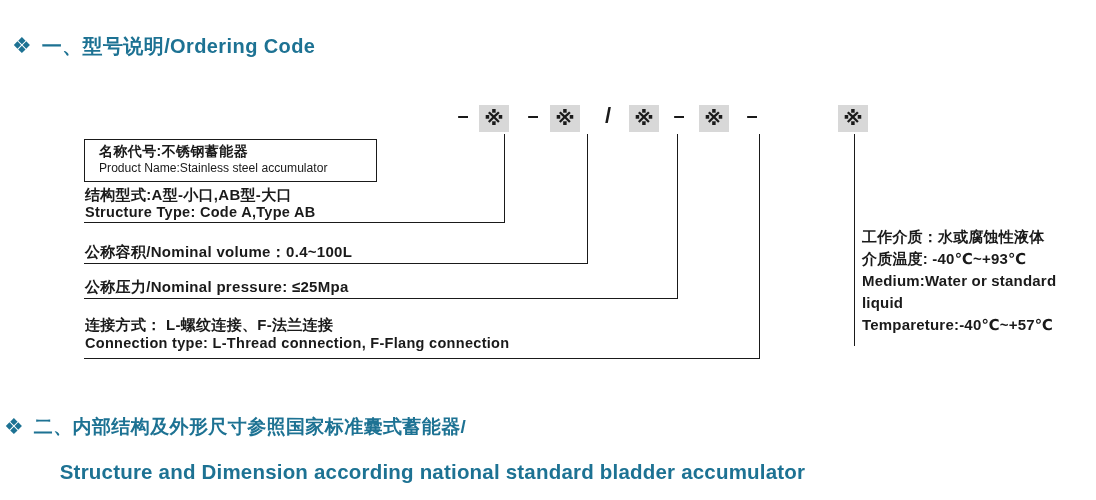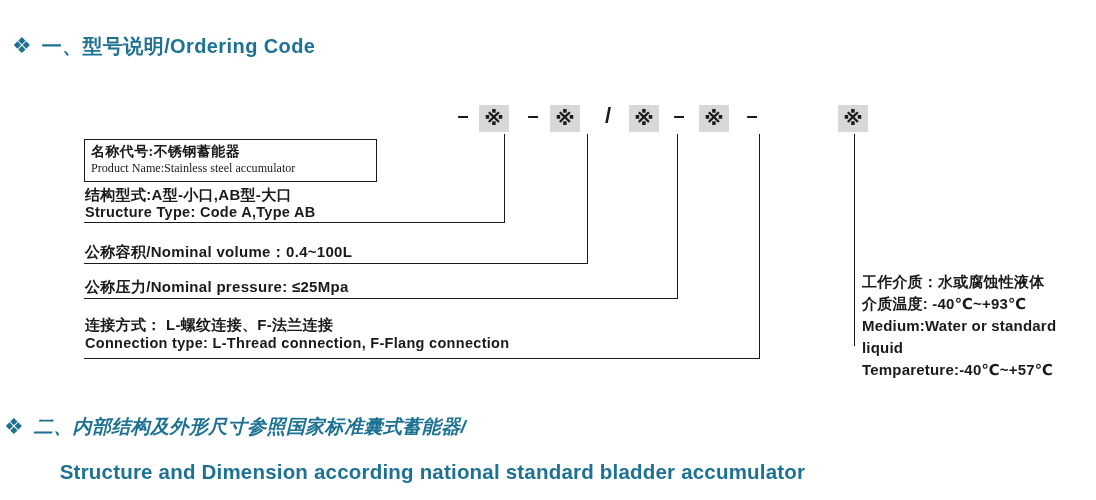--- a/index.html
+++ b/index.html
@@ -11,46 +11,46 @@
   }
   .page { position:relative; width:1096px; height:500px; background:var(--background); overflow:hidden; }
 
   
   .sec-hdr { position:absolute; display:flex; gap:10px; align-items:flex-start; color:var(--accent); font-weight:bold; }
   .sec1 { left:12px; top:34px; }
   .sec1 .diamond { font-size:22px; line-height:24px; }
   .sec1 .sec-title { font-size:20px; letter-spacing:0.4px; line-height:24px; }
   .sec2 { left:4px; top:414px; }
   .sec2 .diamond { font-size:22px; line-height:25px; }
-  .sec2 .sec-title-zh { font-size:19px; line-height:25px; letter-spacing:0.4px;font-style:italic; }
+  .sec2 .sec-title-zh { font-size:19px; line-height:25px; letter-spacing:0.4px; }
   .sec2 .sec-title-en { font-size:20.5px; line-height:25px; margin-left:26px; margin-top:20px; letter-spacing:0.2px; }
 
   
   .code-prefix { position:absolute; left:323px; top:102px; font-size:28px; font-weight:bold; letter-spacing:7px; }
   .sep { position:absolute; top:104px; width:22px; text-align:center; font-size:20px; font-weight:bold; }
   .slash { font-size:22px; top:103px; }
   .ph { position:absolute; top:105px; width:30px; height:27px; background:var(--shade);
         text-align:center; font-size:20px; font-weight:bold; line-height:27px; }
 
   
   .vline { position:absolute; width:0; border-left:1.4px solid var(--ink); }
   .hline { position:absolute; height:0; border-top:1.4px solid var(--ink); }
 
   
   .label-box { position:absolute; left:84px; top:139px; width:293px; height:43px;
-               border:1.4px solid var(--ink); padding:3px 6px 0; background:var(--background);font-family:Liberation Serif, serif; }
+               border:1.4px solid var(--ink); padding:3px 14px 0; background:var(--background); }
   .label-box .lbl-zh { font-size:14px; font-weight:bold; letter-spacing:0.4px; white-space:nowrap; }
   .label-box .lbl-en { font-size:12.5px; font-weight:normal; white-space:nowrap;
                        transform:scaleX(0.97); transform-origin:left; }
   .lbl { position:absolute; font-size:15px; white-space:nowrap; letter-spacing:0.3px; }
   .bold { font-weight:bold; }
 
   
   .side-note { position:absolute; left:862px; top:226px; width:232px;
-               font-size:15px; font-weight:bold; line-height:22px; letter-spacing:0.2px;margin-top:45px; }
+               font-size:15px; font-weight:bold; line-height:22px; letter-spacing:0.2px; }
   .side-note .centered { width:200px; text-align:left; }
 </style>
 </head>
 <body>
 
 <div class="page">
 
   <div class="sec-hdr sec1">
     <span class="diamond">❖</span>
     <span class="sec-title">一、型号说明/Ordering Code</span>

